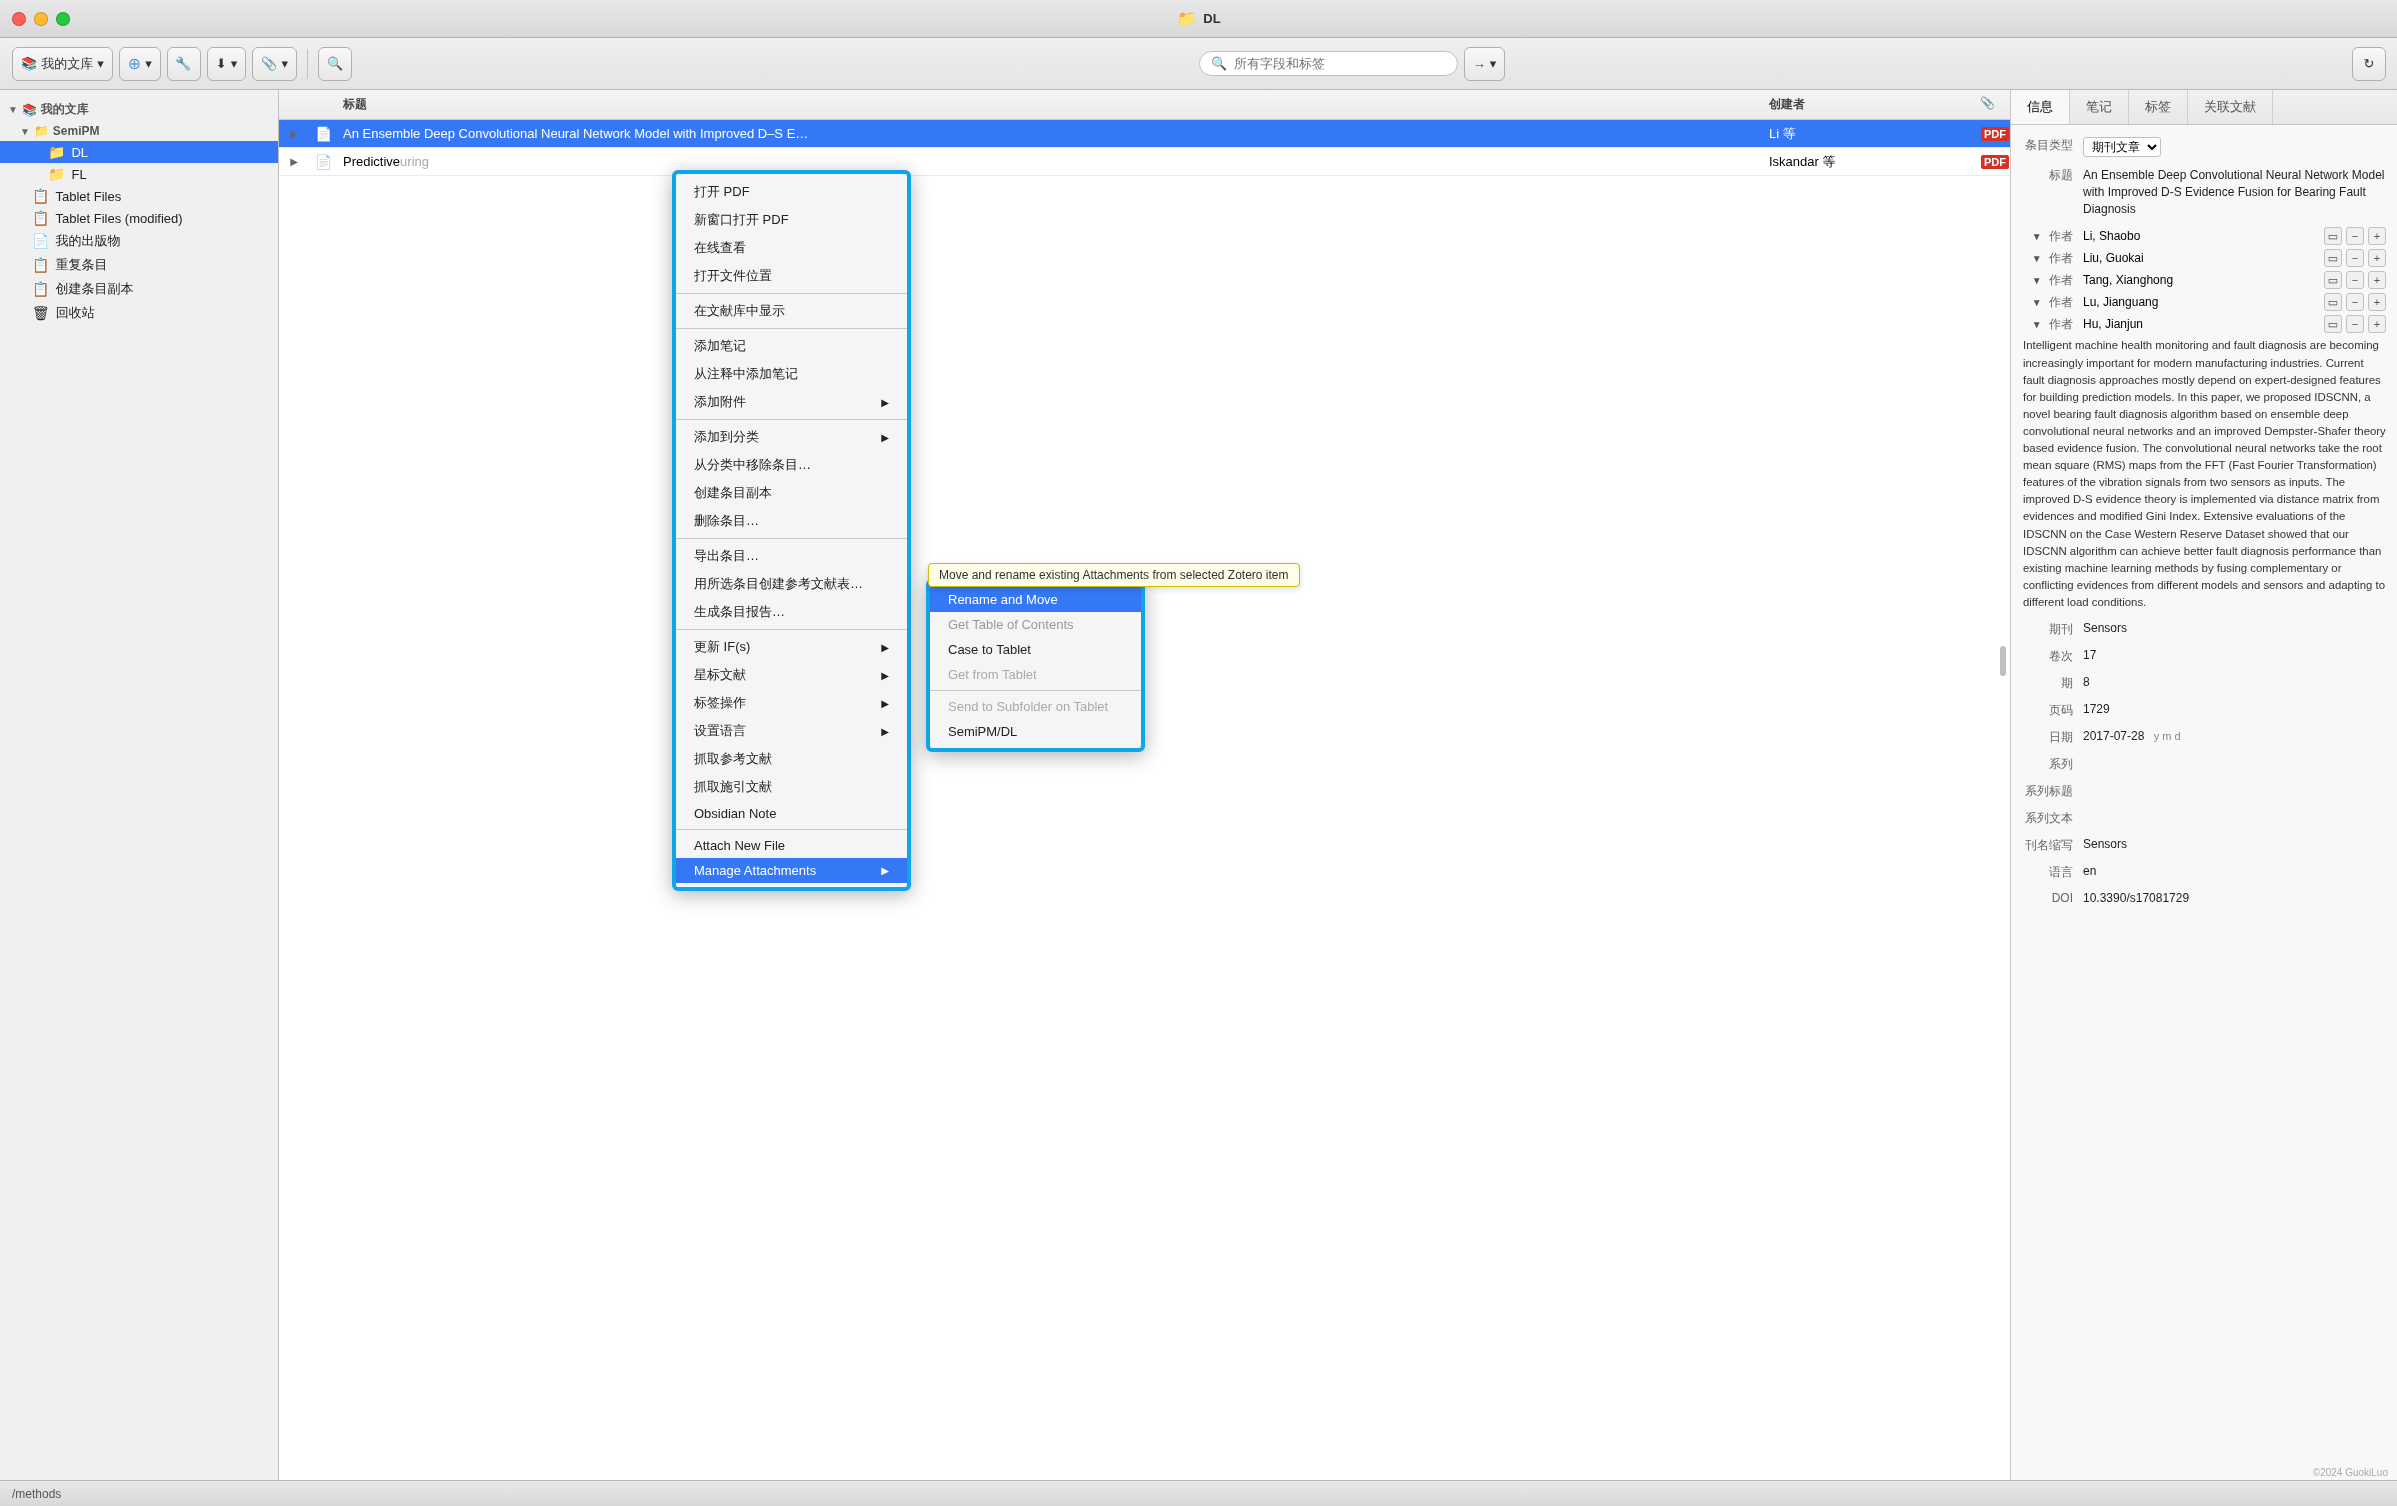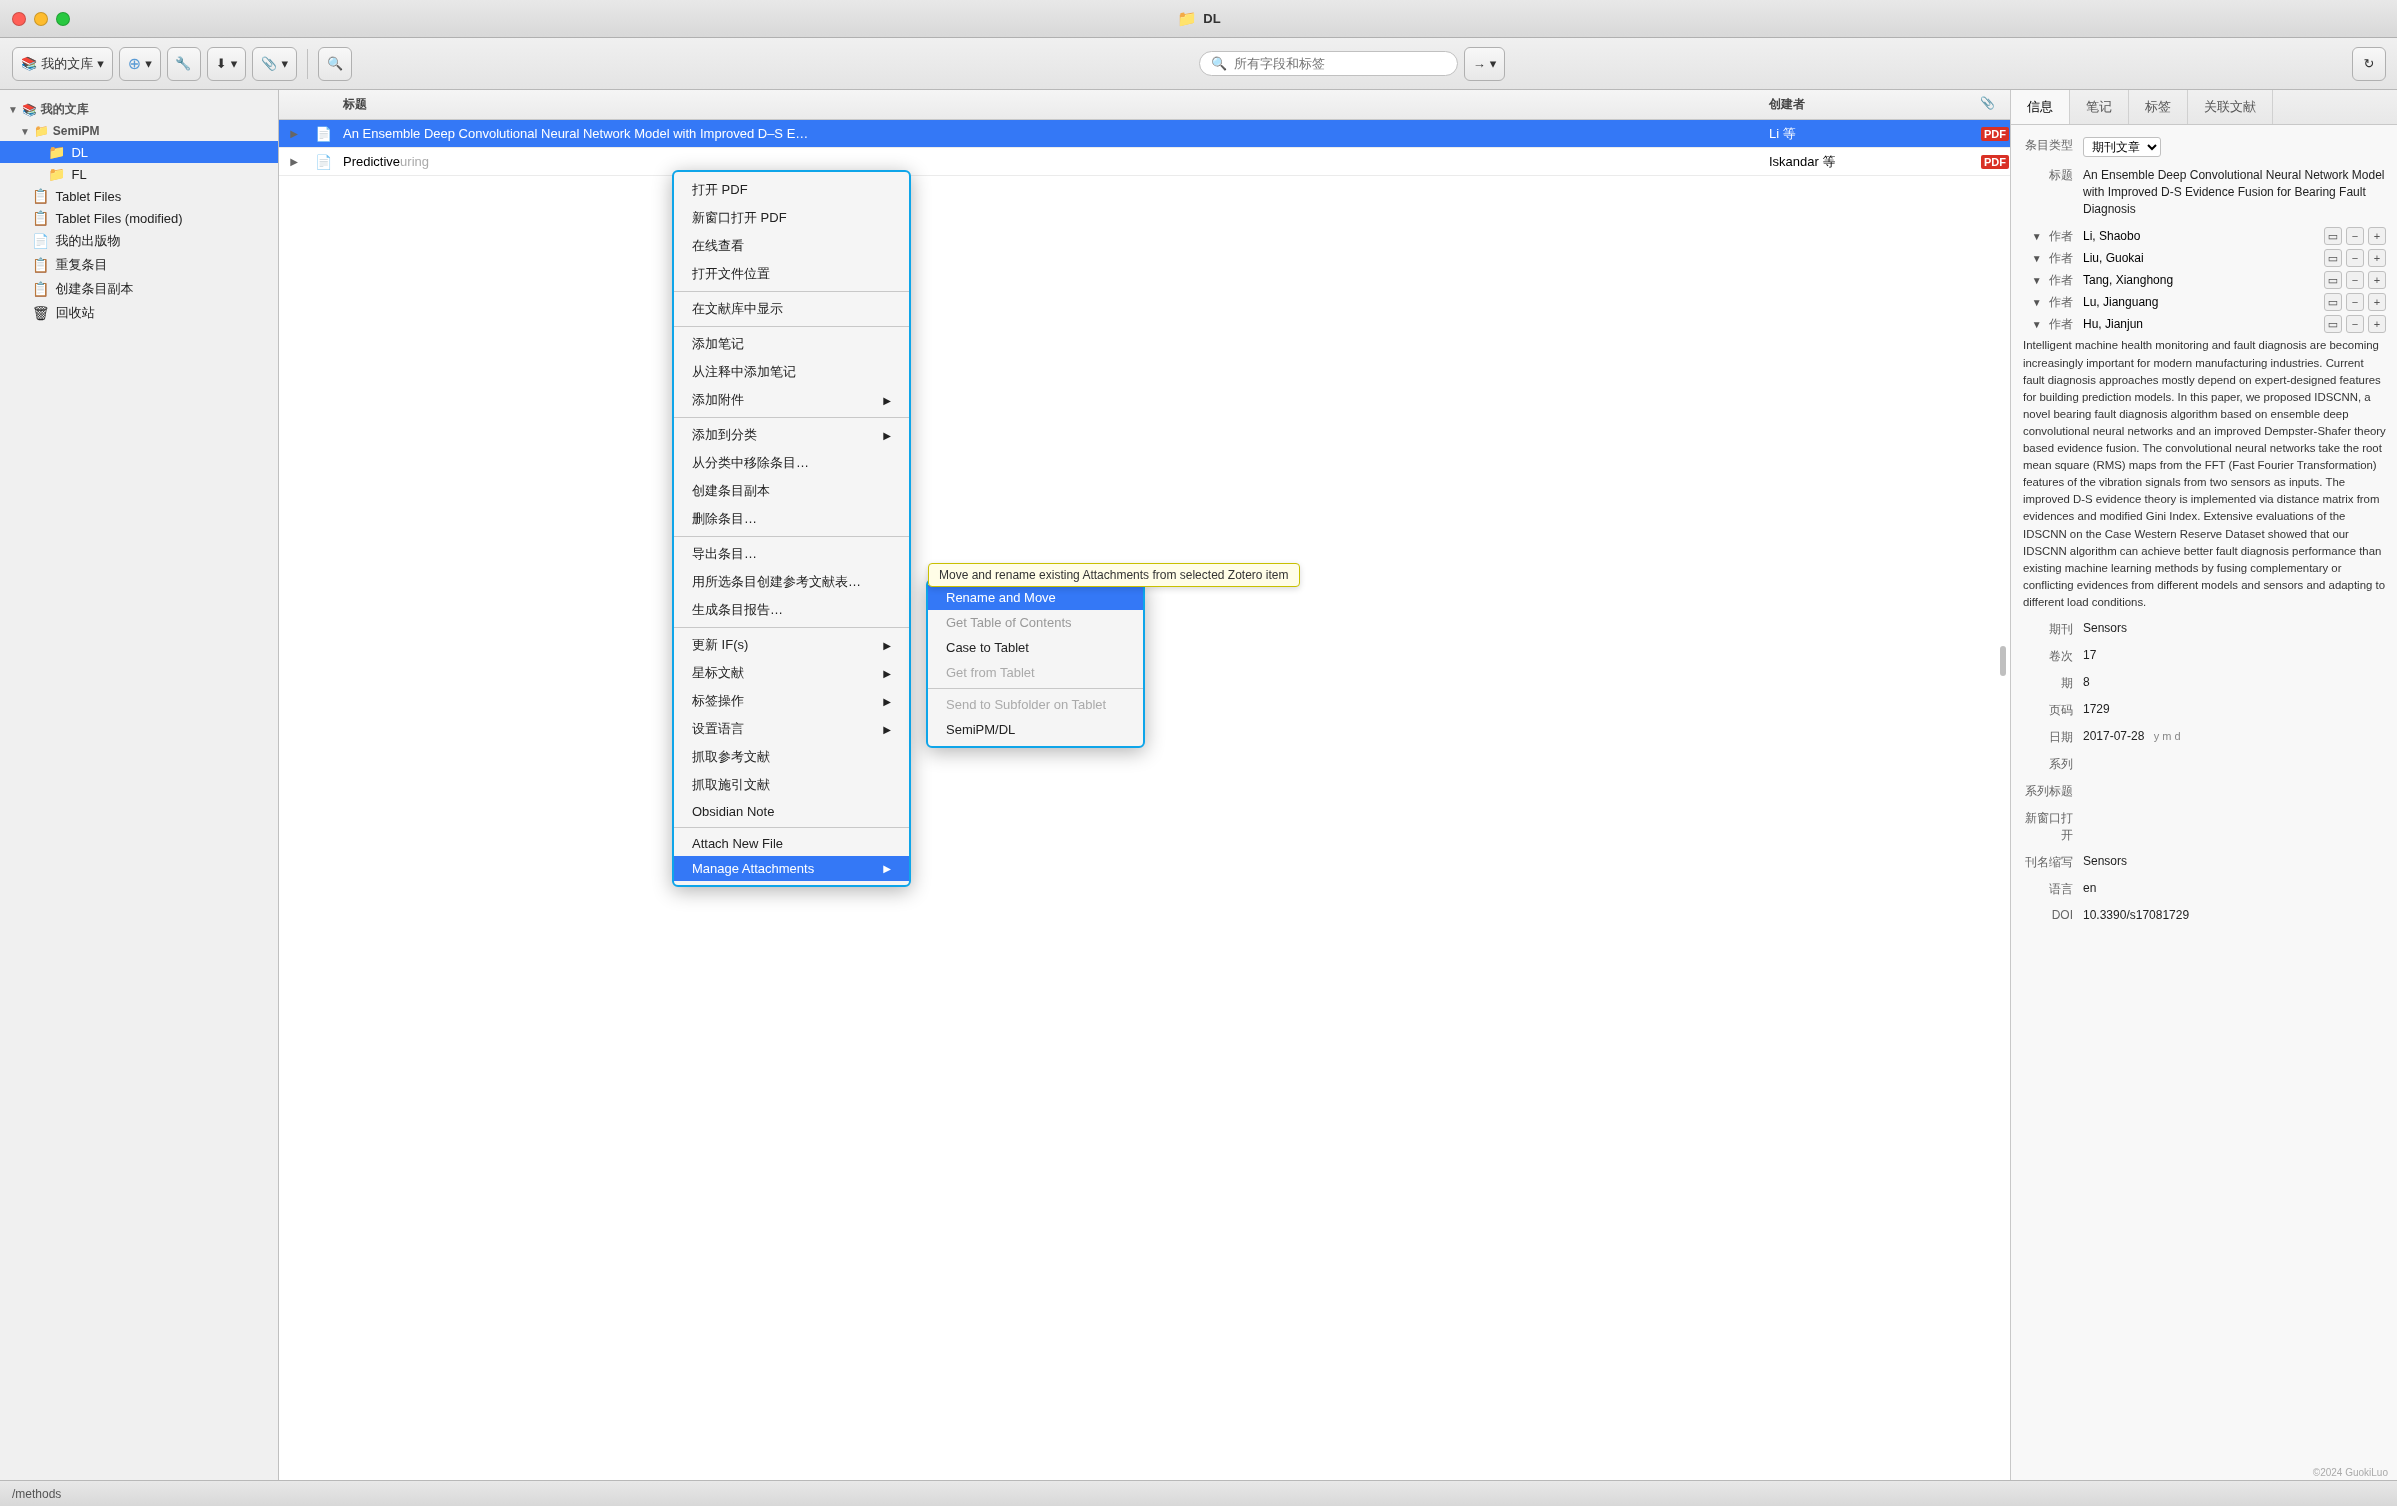--- a/index.html
+++ b/index.html
@@ -277,21 +277,21 @@
       font-size: 11.4px;
       line-height: 1.5;
       color: #333;
     }
     .triangle { color: #555; font-size: 10px; margin-right: 4px; }
 
     
     .context-menu {
       position: absolute;
       background: #f5f5f5;
-      border: 2px solid #0ea5e9;
+      border: 4px solid #0ea5e9;
       border-radius: 6px;
       box-shadow: 0 4px 20px rgba(0,0,0,0.3);
       min-width: 239px;
       padding: 4px 0;
       z-index: 100;
     }
     .menu-item {
       display: flex;
       align-items: center;
       justify-content: space-between;
@@ -743,21 +743,21 @@
       </div>
       <div class="meta-row">
         <div class="meta-label">系列</div>
         <div class="meta-value"></div>
       </div>
       <div class="meta-row">
         <div class="meta-label">系列标题</div>
         <div class="meta-value"></div>
       </div>
       <div class="meta-row">
-        <div class="meta-label">新窗口打开</div>
+        <div class="meta-label">系列文本</div>
         <div class="meta-value"></div>
       </div>
       <div class="meta-row">
         <div class="meta-label">刊名缩写</div>
         <div class="meta-value">Sensors</div>
       </div>
       <div class="meta-row">
         <div class="meta-label">语言</div>
         <div class="meta-value">en</div>
       </div>

